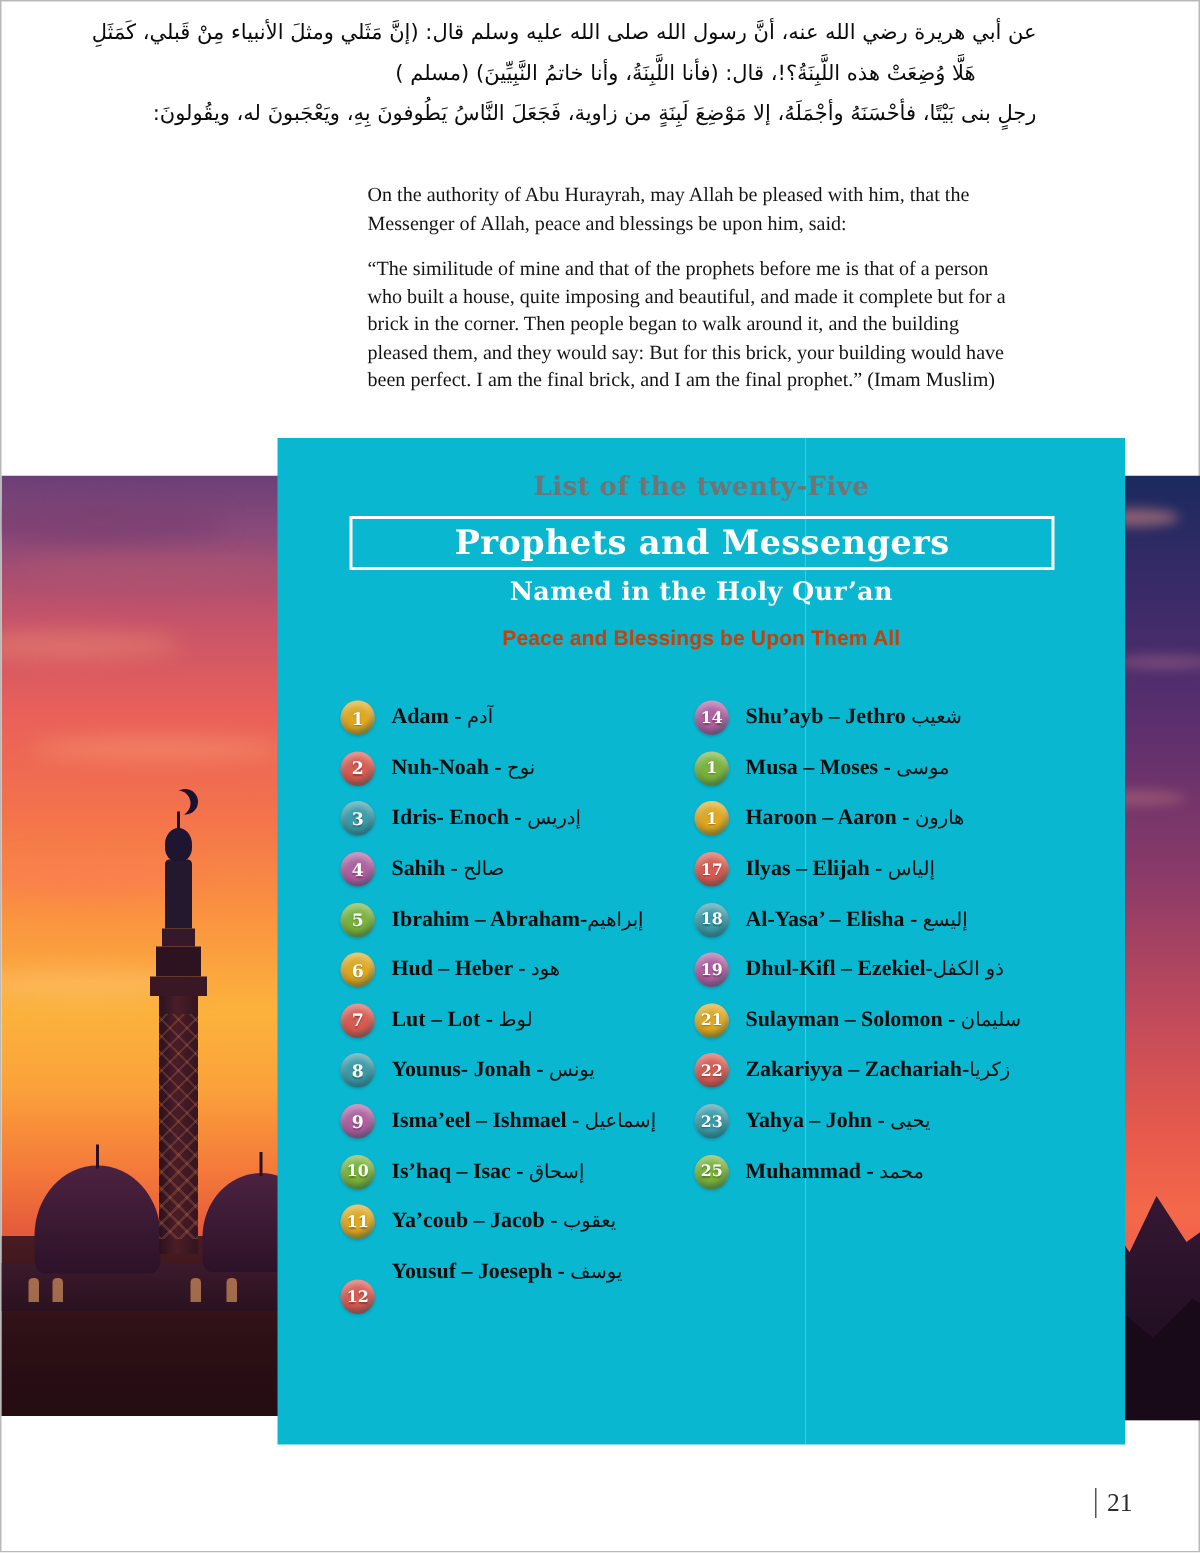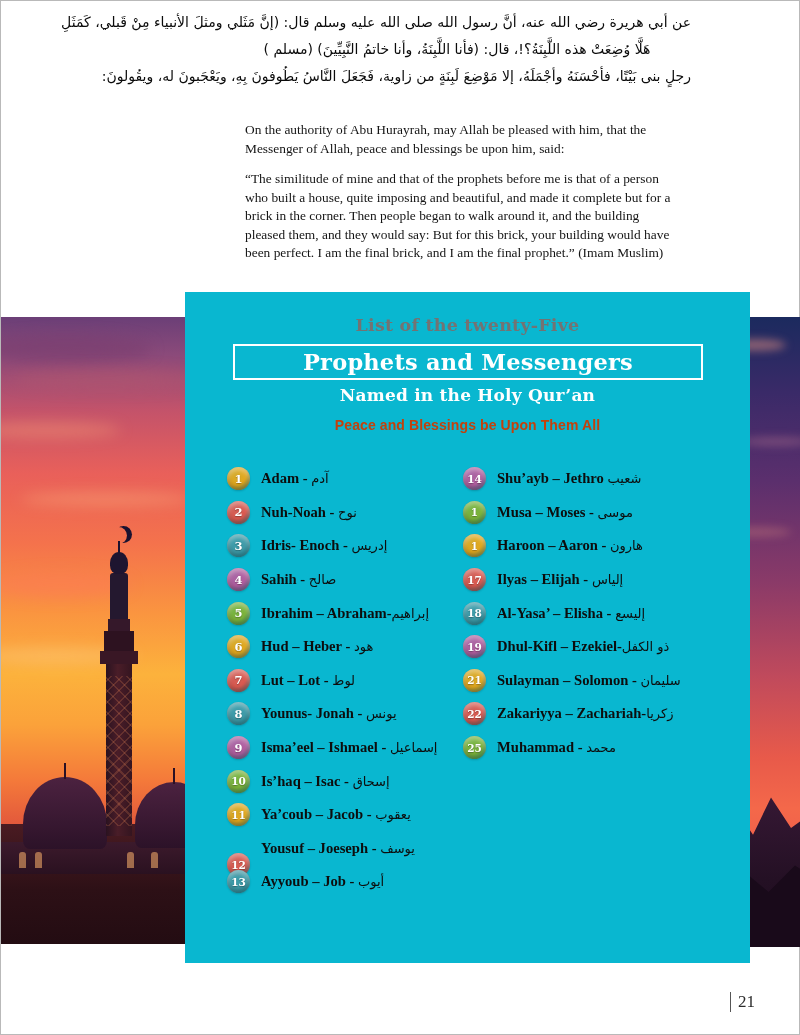--- a/index.html
+++ b/index.html
@@ -393,24 +393,20 @@
           <span class="pname">Is’haq – Isac - <span class="ar">إسحاق</span></span>
         </div>
         <div class="prow">
           <span class="badge two" style="background: radial-gradient(circle at 34% 28%, rgba(227, 168, 30, 0.933), rgb(227, 168, 30) 52%, rgba(0, 0, 0, 0.34) 130%);">11</span>
           <span class="pname">Ya’coub – Jacob - <span class="ar">يعقوب</span></span>
         </div>
         <div class="prow">
           <span class="badge two" style="background: radial-gradient(circle at 34% 28%, rgba(221, 90, 80, 0.933), rgb(221, 90, 80) 52%, rgba(0, 0, 0, 0.34) 130%); margin-top: 33px;">12</span>
           <span class="pname">Yousuf – Joeseph - <span class="ar">يوسف</span></span>
         </div>
-        <div class="prow">
-          <span class="badge two" style="background: radial-gradient(circle at 34% 28%, rgba(63, 155, 168, 0.933), rgb(63, 155, 168) 52%, rgba(0, 0, 0, 0.34) 130%);">13</span>
-          <span class="pname">Ayyoub – Job - <span class="ar">أيوب</span></span>
-        </div>
       </div>
     <div class="col col-right" id="col-right">
         <div class="prow">
           <span class="badge two" style="background: radial-gradient(circle at 34% 28%, rgba(179, 95, 160, 0.933), rgb(179, 95, 160) 52%, rgba(0, 0, 0, 0.34) 130%);">14</span>
           <span class="pname">Shu’ayb – Jethro <span class="ar">شعيب</span></span>
         </div>
         <div class="prow">
           <span class="badge two" style="background: radial-gradient(circle at 34% 28%, rgba(125, 179, 58, 0.933), rgb(125, 179, 58) 52%, rgba(0, 0, 0, 0.34) 130%);">1</span>
           <span class="pname">Musa – Moses - <span class="ar">موسى</span></span>
         </div>
@@ -430,20 +426,24 @@
           <span class="badge two" style="background: radial-gradient(circle at 34% 28%, rgba(179, 95, 160, 0.933), rgb(179, 95, 160) 52%, rgba(0, 0, 0, 0.34) 130%);">19</span>
           <span class="pname">Dhul-Kifl – Ezekiel-<span class="ar">ذو الكفل</span></span>
         </div>
         <div class="prow">
           <span class="badge two" style="background: radial-gradient(circle at 34% 28%, rgba(227, 168, 30, 0.933), rgb(227, 168, 30) 52%, rgba(0, 0, 0, 0.34) 130%);">21</span>
           <span class="pname">Sulayman – Solomon - <span class="ar">سليمان</span></span>
         </div>
         <div class="prow">
           <span class="badge two" style="background: radial-gradient(circle at 34% 28%, rgba(221, 90, 80, 0.933), rgb(221, 90, 80) 52%, rgba(0, 0, 0, 0.34) 130%);">22</span>
           <span class="pname">Zakariyya – Zachariah-<span class="ar">زكريا</span></span>
+        </div>
+        <div class="prow">
+          <span class="badge two" style="background: radial-gradient(circle at 34% 28%, rgba(63, 155, 168, 0.933), rgb(63, 155, 168) 52%, rgba(0, 0, 0, 0.34) 130%);">23</span>
+          <span class="pname">Yahya – John - <span class="ar">يحيى</span></span>
         </div>
         <div class="prow">
           <span class="badge two" style="background: radial-gradient(circle at 34% 28%, rgba(125, 179, 58, 0.933), rgb(125, 179, 58) 52%, rgba(0, 0, 0, 0.34) 130%);">25</span>
           <span class="pname">Muhammad - <span class="ar">محمد</span></span>
         </div>
       </div>
   </div>
 
   <div class="page-num">
     <span class="bar"></span>

